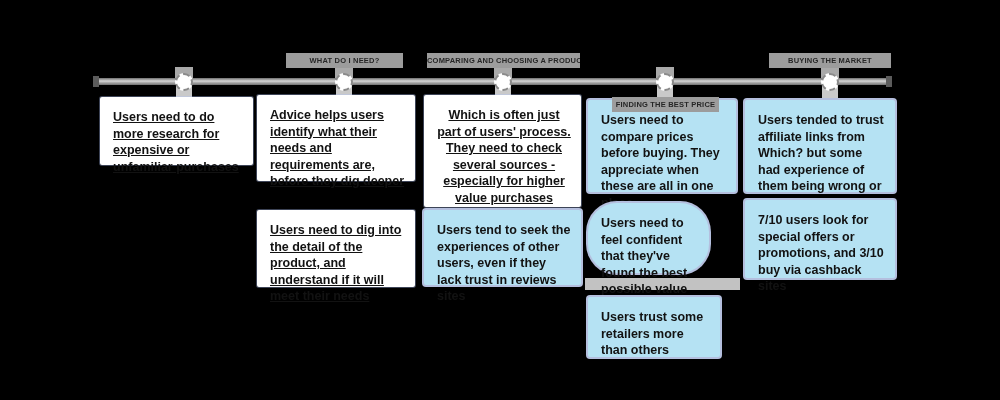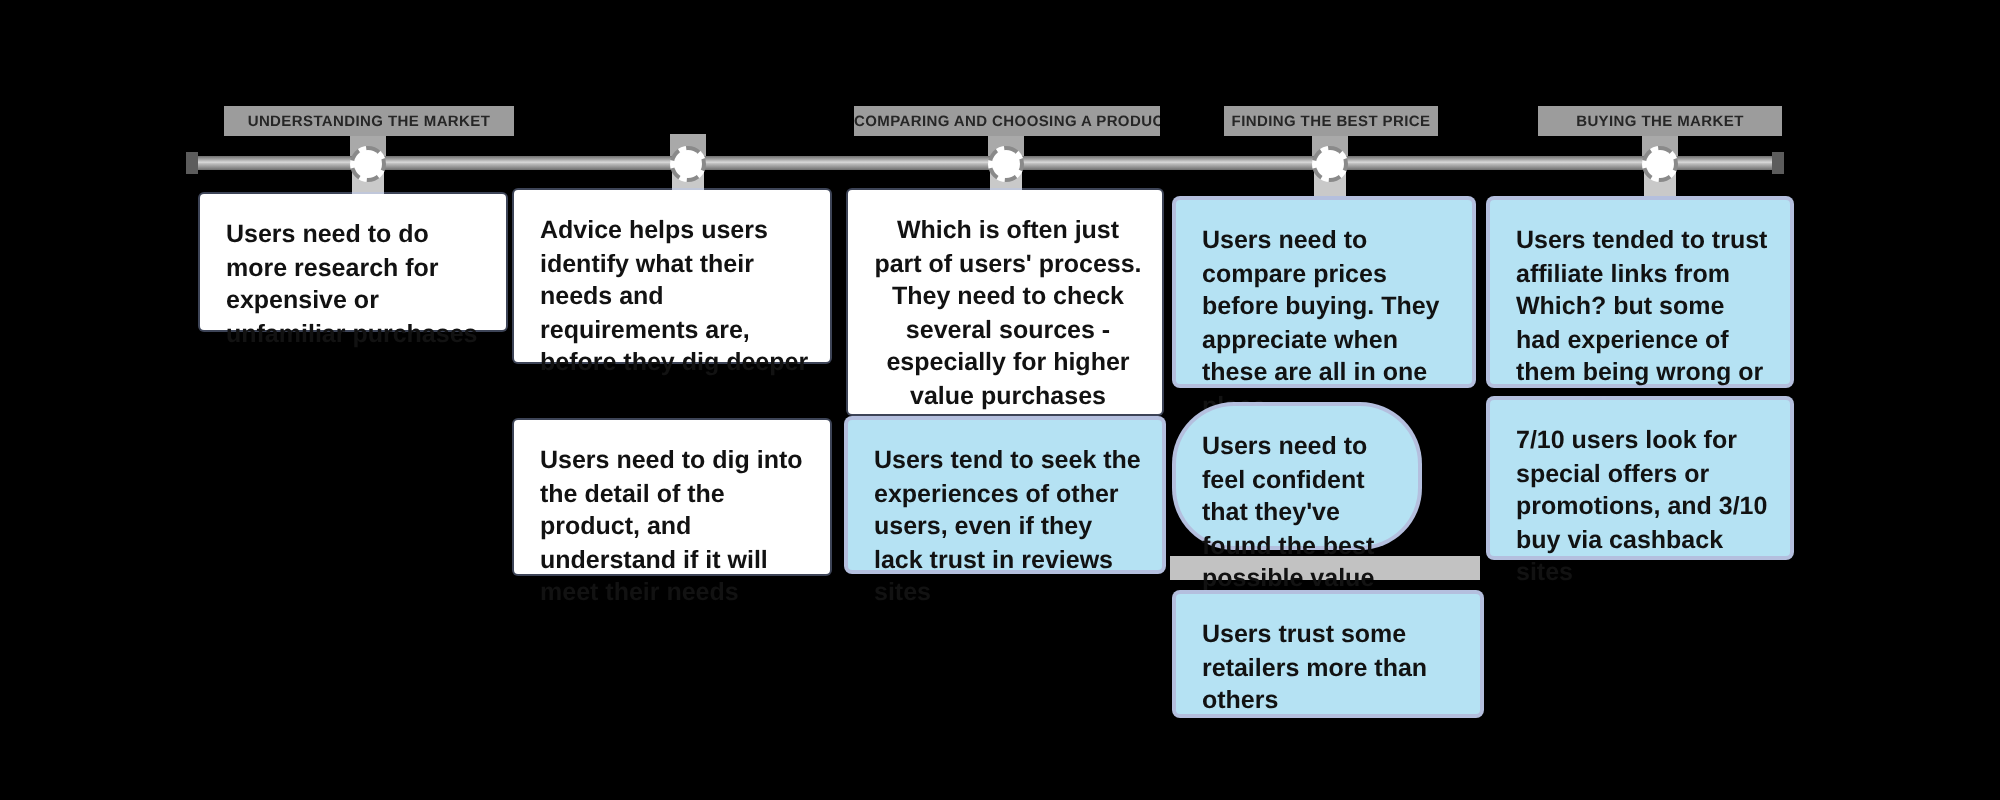--- a/index.html
+++ b/index.html
@@ -46,46 +46,47 @@
     box-sizing:border-box;
     color:#121212;
     font-weight:bold;
     font-size:12.5px;
     line-height:1.32;
     z-index:2;
   }
   .card--white{
     background:#ffffff;
     box-shadow:0 0 0 1px rgba(175,195,250,.35);
+    text-decoration:underline;
   }
   .card--blue{
     background:#b5e2f3;
     box-shadow:0 0 0 2px rgba(200,212,246,.9);
   }
   .gray-strip{position:absolute;background:#c2c2c2;z-index:1;}
 </style>
 </head>
 <body>
 
 <div class="canvas">
 
   <div class="timeline-bar"></div>
   <div class="endcap left"></div>
   <div class="endcap right"></div>
 
-  <div class="stage-label" style="left:112px;width:145px;">
-    <span>UNDERSTANDING THE MARKET</span>
-  </div>
   <div class="connector-top" style="left:175px;"></div>
   <div class="connector-bottom" style="left:176px;"></div>
   <div class="node" style="left:175px;"></div>
   <div class="card card--white" style="left:100px;top:97px;width:153px;height:68px;">
     <span>Users need to do more research for expensive or unfamiliar purchases</span>
   </div>
 
+  <div class="stage-label" style="left:286px;width:117px;">
+    <span>WHAT DO I NEED?</span>
+  </div>
   <div class="connector-top" style="left:335px;"></div>
   <div class="connector-bottom" style="left:336px;"></div>
   <div class="node" style="left:335px;"></div>
   <div class="card card--white" style="left:257px;top:95px;width:158px;height:86px;">
     <span>Advice helps users identify what their needs and requirements are, before they dig deeper</span>
   </div>
   <div class="card card--white" style="left:257px;top:210px;width:158px;height:77px;">
     <span>Users need to dig into the detail of the product, and understand if it will meet their needs</span>
   </div>
 
@@ -95,34 +96,34 @@
   <div class="connector-top" style="left:494px;"></div>
   <div class="connector-bottom" style="left:495px;"></div>
   <div class="node" style="left:494px;"></div>
   <div class="card card--white" style="left:424px;top:95px;width:157px;height:112px;text-align:center;">
     <span>Which is often just part of users' process. They need to check several sources - especially for higher value purchases</span>
   </div>
   <div class="card card--blue" style="left:424px;top:210px;width:157px;height:75px;">
     <span>Users tend to seek the experiences of other users, even if they lack trust in reviews sites</span>
   </div>
 
-  <div class="stage-label" style="left:612px;width:107px;">
+  <div class="stage-label" style="left:612px;width:107px;margin-top:44px;">
     <span>FINDING THE BEST PRICE</span>
   </div>
   <div class="connector-top" style="left:656px;"></div>
   <div class="connector-bottom" style="left:657px;"></div>
   <div class="node" style="left:656px;"></div>
   <div class="card card--blue" style="left:588px;top:100px;width:148px;height:92px;">
     <span>Users need to compare prices before buying. They appreciate when these are all in one place</span>
   </div>
   <div class="card card--blue" style="left:588px;top:203px;width:121px;height:70px;border-radius:29px;">
     <span>Users need to feel confident that they've found the best possible value for their money</span>
   </div>
   <div class="gray-strip" style="left:585px;top:278px;width:155px;height:12px;"></div>
-  <div class="card card--blue" style="left:588px;top:297px;width:152px;height:60px;">
+  <div class="card card--blue" style="left:588px;top:297px;width:132px;height:60px;">
     <span>Users trust some retailers more than others</span>
   </div>
 
   <div class="stage-label" style="left:769px;width:122px;">
     <span>BUYING THE MARKET</span>
   </div>
   <div class="connector-top" style="left:821px;"></div>
   <div class="connector-bottom" style="left:822px;"></div>
   <div class="node" style="left:821px;"></div>
   <div class="card card--blue" style="left:745px;top:100px;width:150px;height:92px;">

